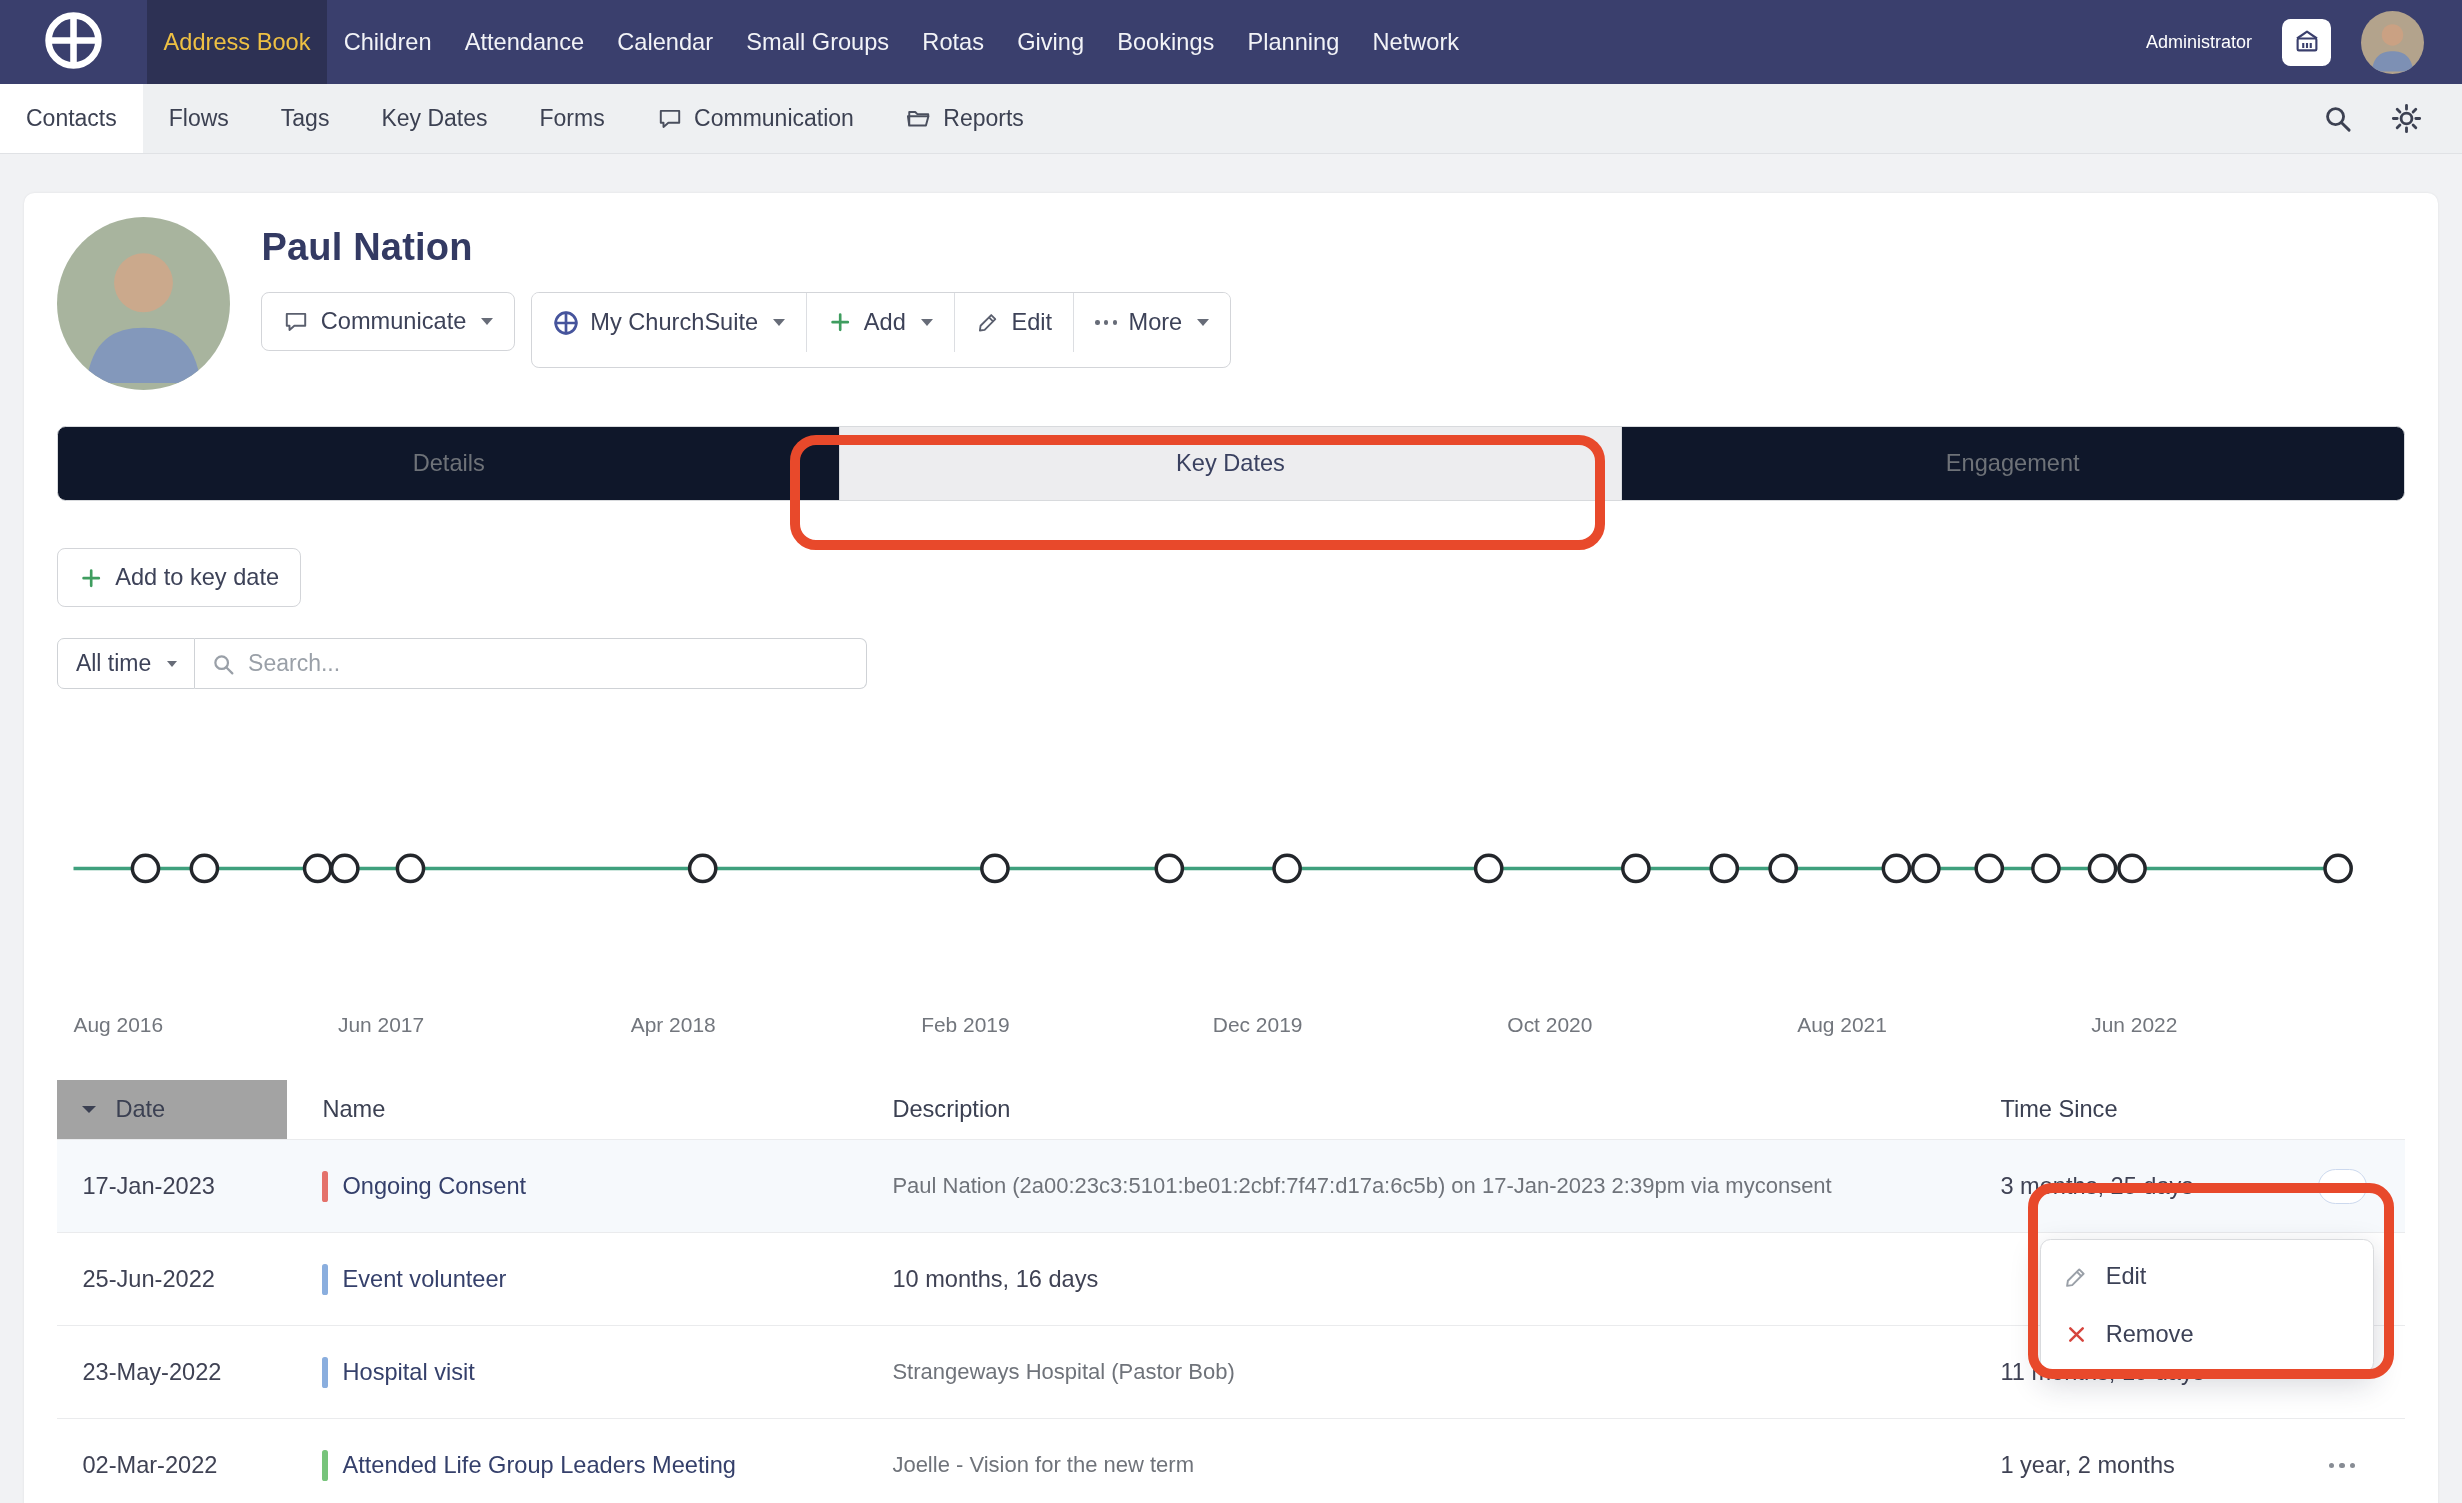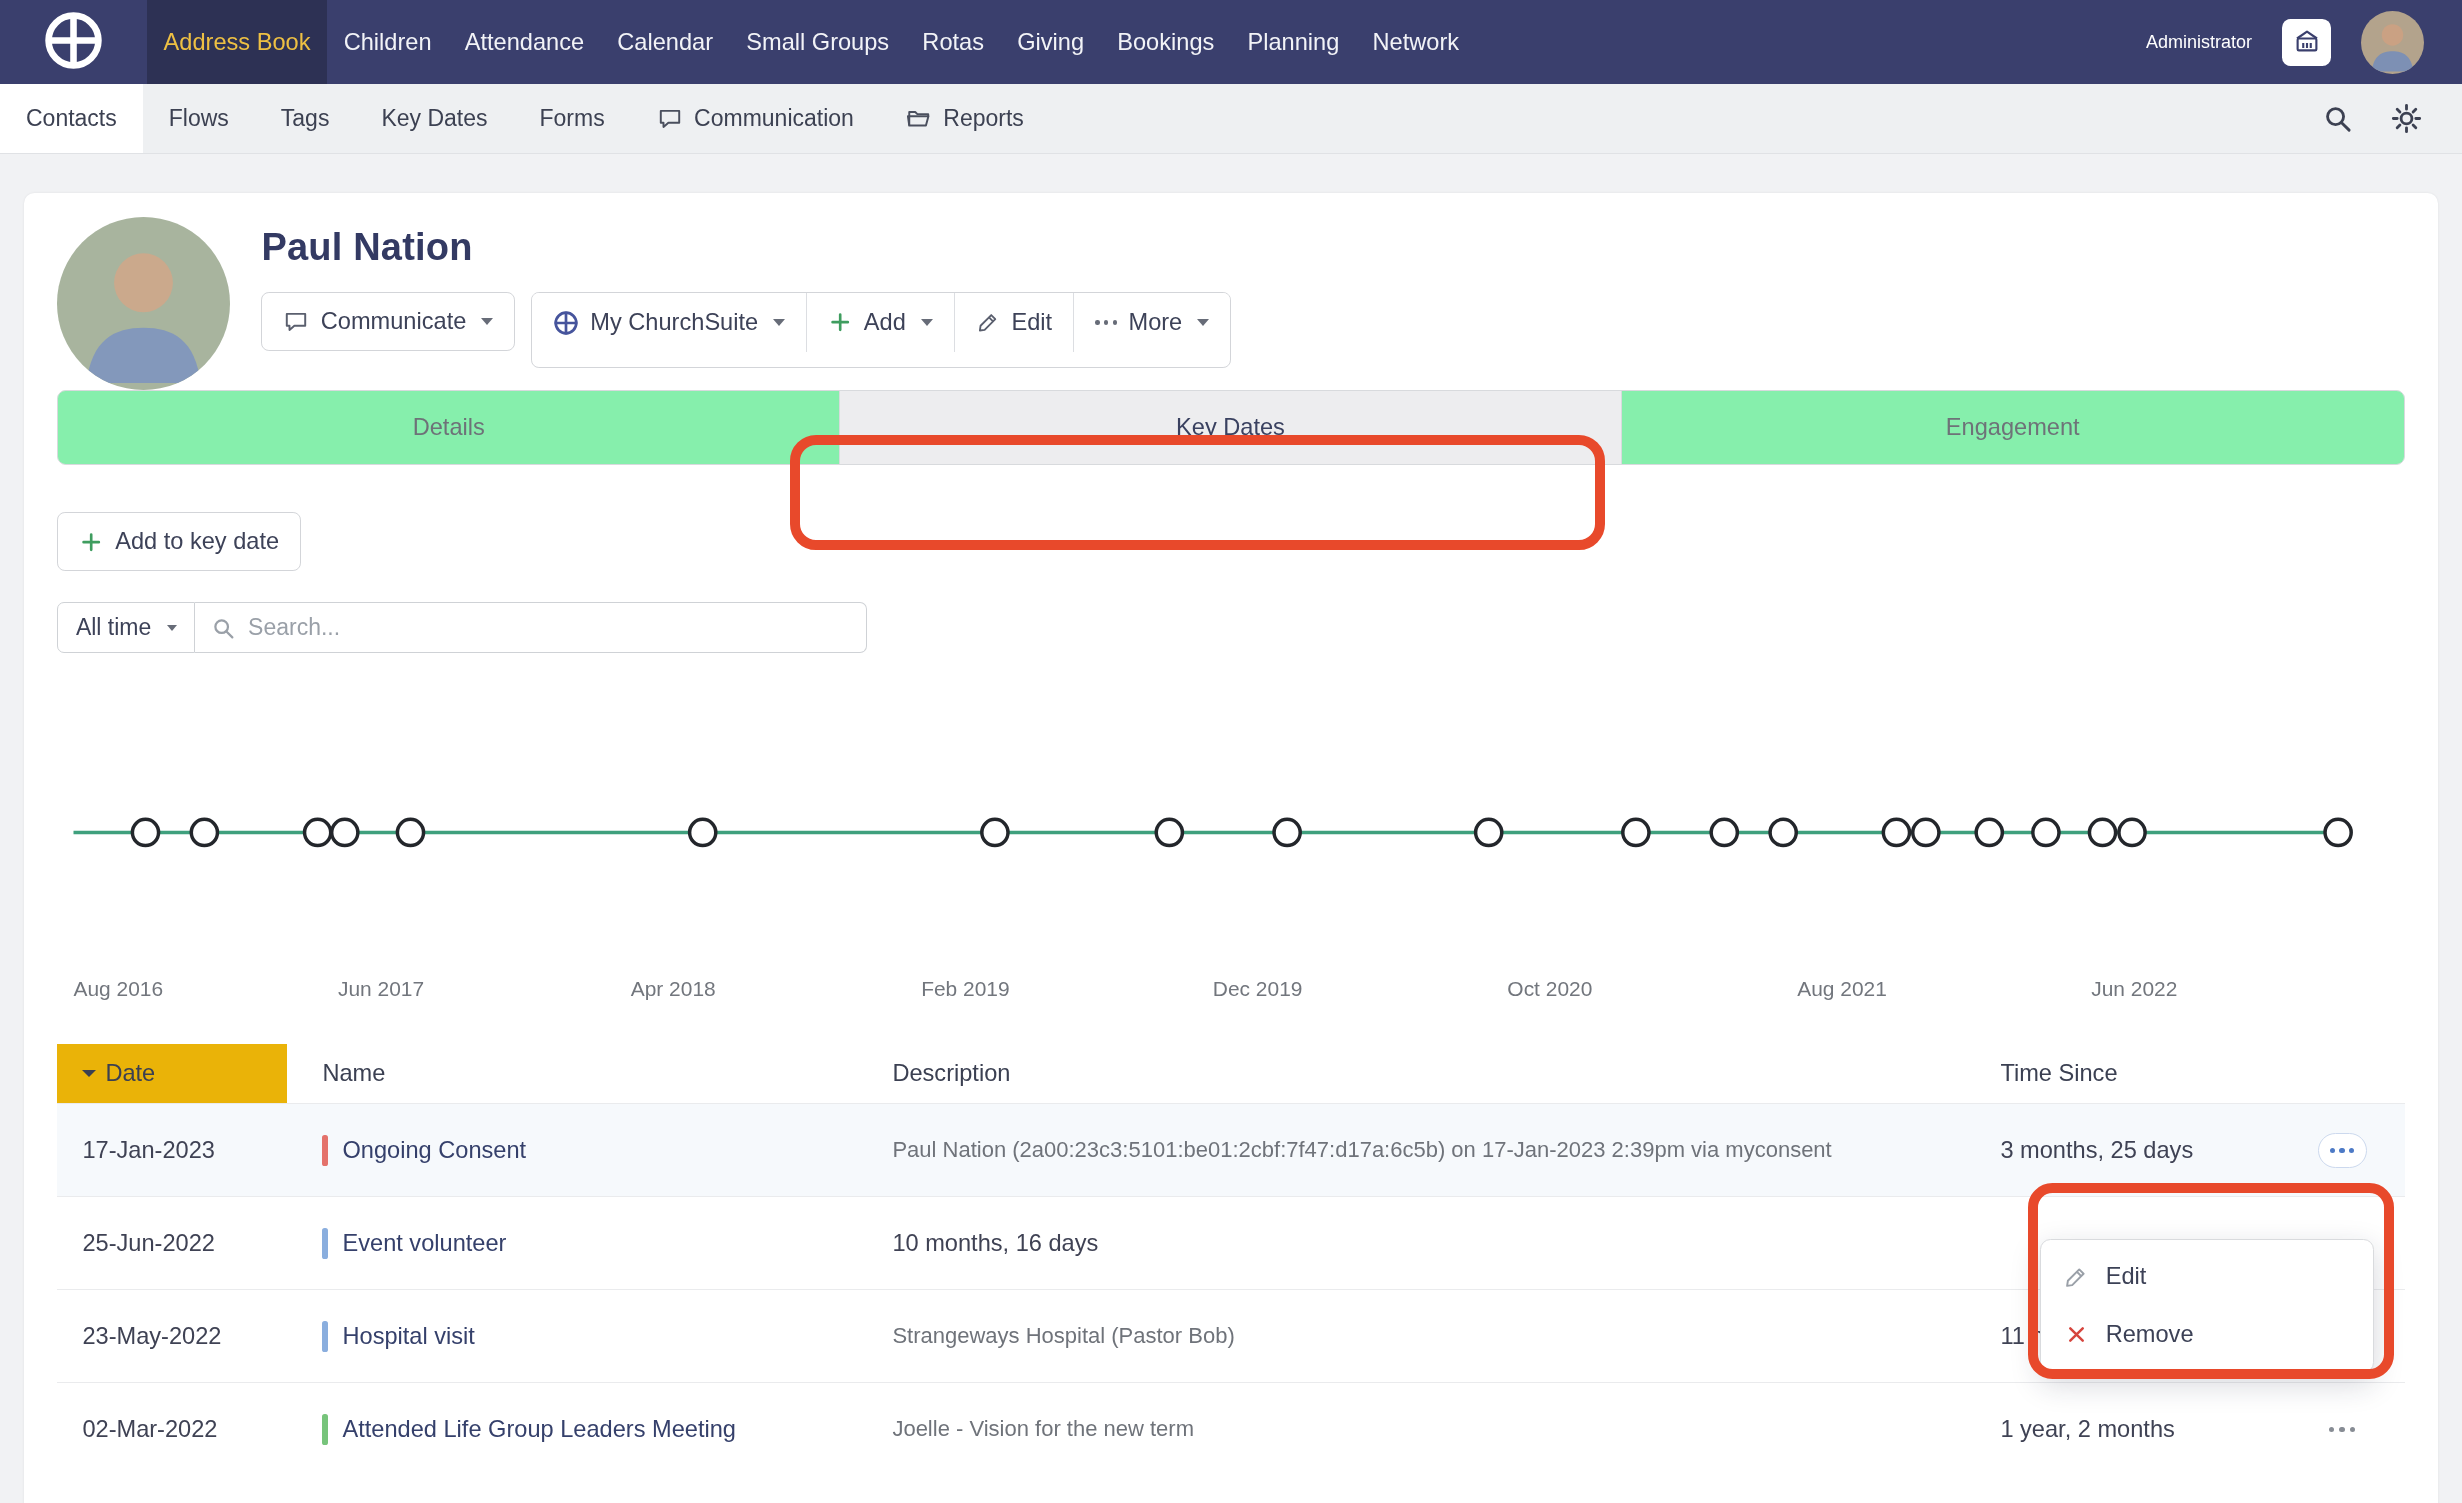--- a/index.html
+++ b/index.html
@@ -40,22 +40,22 @@
        border:0.9px solid #d3d5d9;border-radius:7.9px;font-size:23.6px;color:#3d4258;cursor:pointer;white-space:nowrap;}
   .btn .icon{display:flex;}
   .btn-group{display:flex;border:0.9px solid #d3d5d9;border-radius:7.9px;overflow:hidden;}
   .btn-group .btn{border:none;border-radius:0;}
   .btn-group .btn + .btn{border-left:0.9px solid #dcdee2;}
   .caret{width:0;height:0;border-left:6.1px solid transparent;border-right:6.1px solid transparent;border-top:7px solid #676c78;margin-left:3.5px;flex:none;}
   .more-dots{display:flex;gap:4.4px;align-items:center;}
   .more-dots i{width:4.4px;height:4.4px;border-radius:50%;background:#676c78;display:block;}
 
   
-  .tabs{display:grid;grid-template-columns:1fr 1fr 1fr;height:75px;border:0.9px solid #d8dadd;
-        border-radius:8.7px;overflow:hidden;background:#86efac;}
+  .tabs{margin-top:36px;display:grid;grid-template-columns:1fr 1fr 1fr;height:75px;border:0.9px solid #d8dadd;
+        border-radius:8.7px;overflow:hidden;background:#0f172a;}
   .tab{display:flex;align-items:center;justify-content:center;font-size:23.6px;color:#6e7278;cursor:pointer;border-right:0.9px solid #d8dadd;}
   .tab:last-child{border-right:none;}
   .tab.active{background:#ededef;color:#3a4160;}
 
   
   .add-key-btn{margin-top:47px;height:59px;}
   .filter-row{margin-top:31px;display:flex;height:51px;}
   .range-select{display:flex;align-items:center;gap:12.2px;padding:0 17.5px;border:0.9px solid #cfd2d6;border-radius:7px 0 0 7px;
         font-size:23px;color:#3d4258;background:#fff;cursor:pointer;}
   .range-select .caret{border-top-width:6.1px;border-left-width:5.2px;border-right-width:5.2px;}
@@ -66,21 +66,21 @@
   .search-input::placeholder{color:#9aa0a8;}
 
   
   .timeline-wrap{margin-top:17.5px;}
   #timeline-svg{display:block;width:2347px;height:356px;}
 
   
   .table{margin-top:17.5px;}
   .thead,.trow{display:grid;grid-template-columns:230px 605px 1108px 279px 1fr;align-items:center;width:100%;}
   .thead{height:59px;font-size:23.6px;color:#3b4052;}
-  .th-date{height:100%;display:flex;align-items:center;gap:9px;padding-left:25px;background:#eab308;cursor:pointer;}
+  .th-date{height:100%;display:flex;align-items:center;gap:19px;padding-left:25px;background:#a3a3a3;cursor:pointer;}
   .sort-caret{width:0;height:0;border-left:7px solid transparent;border-right:7px solid transparent;border-top:7.9px solid #3b4052;flex:none;}
   .th-name{padding-left:35px;}
   .trow{height:93px;border-top:0.9px solid #eaebed;font-size:23.6px;color:#3f4254;}
   .trow.highlight{background:#f6f9fc;}
   .cell-date{padding-left:25px;}
   .cell-name{display:flex;align-items:center;padding-left:35px;min-width:0;}
   .row-bar{width:6.1px;height:31px;border-radius:2.6px;margin-right:14px;flex:none;background:#999;}
   .name-link{color:var(--link,#35406b);font-weight:500;cursor:pointer;white-space:nowrap;overflow:hidden;text-overflow:ellipsis;}
   .cell-desc{font-size:22px;color:#6f737a;white-space:nowrap;overflow:hidden;text-overflow:ellipsis;padding-right:21px;}
   .cell-actions{display:flex;justify-content:center;}

